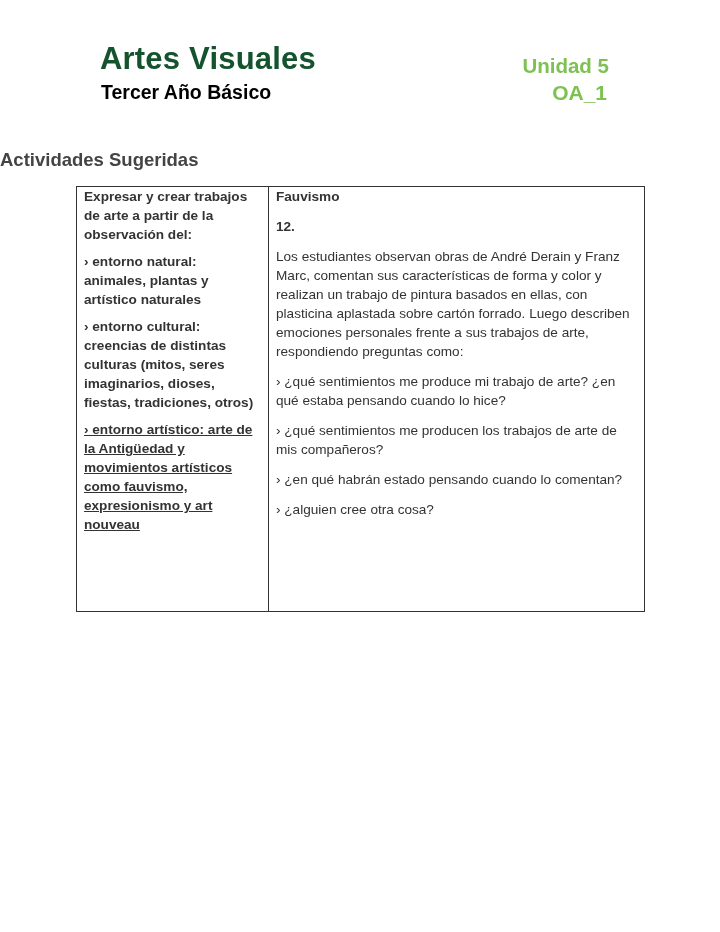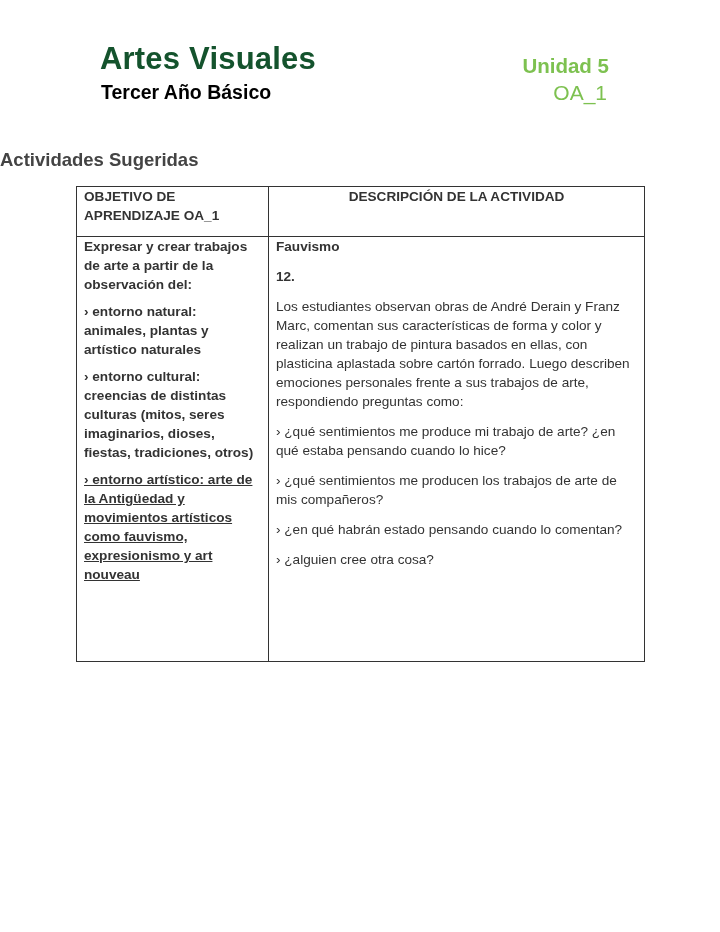--- a/index.html
+++ b/index.html
@@ -14,21 +14,21 @@
   .title-sub {
     position: absolute; left: 101px; top: 81px;
     font-size: 19.5px; font-weight: bold; color: #000000;
   }
   .unit {
     position: absolute; right: 111px; top: 54px;
     font-size: 20.5px; font-weight: bold; color: #7dc150; text-align: right;
   }
   .oa {
     position: absolute; right: 113px; top: 81px;
-    font-size: 21px; font-weight: normal; color: #7dc150; text-align: center;
+    font-size: 21px; font-weight: bold; color: #7dc150; text-align: center;
   }
   .section-title {
     position: absolute; left: 0; width: 720px; top: 149px; 
     font-size: 18.5px; font-weight: bold; color: #444444;
   }
   table.activities {
     position: absolute; left: 76px; top: 186px; width: 568px;
     border-collapse: collapse; table-layout: fixed;
   }
   table.activities td {
@@ -58,24 +58,20 @@
 <div class="oa">OA_1</div>
 
 <div class="section-title">Actividades Sugeridas</div>
 
 <table class="activities">
   <colgroup>
       <col class="c1">
       <col class="c2">
     </colgroup>
   <tbody>
-      <tr class="hdr-row">
-    <td class="hdr-left">OBJETIVO DE APRENDIZAJE OA_1</td>
-    <td class="hdr-right">DESCRIPCIÓN DE LA ACTIVIDAD</td>
-  </tr>
   <tr class="body-row">
     <td class="left-col">
       <p>Expresar y crear trabajos de arte a partir de la observación del:</p>
       <p>› entorno natural: animales, plantas y artístico naturales</p>
       <p>› entorno cultural: creencias de distintas culturas (mitos, seres imaginarios, dioses, fiestas, tradiciones, otros)</p>
       <p class="u">› entorno artístico: arte de la Antigüedad y movimientos artísticos como fauvismo, expresionismo y art nouveau</p>
     </td>
     <td class="right-col">
       <p class="bold">Fauvismo</p>
       <p class="bold">12.</p>

